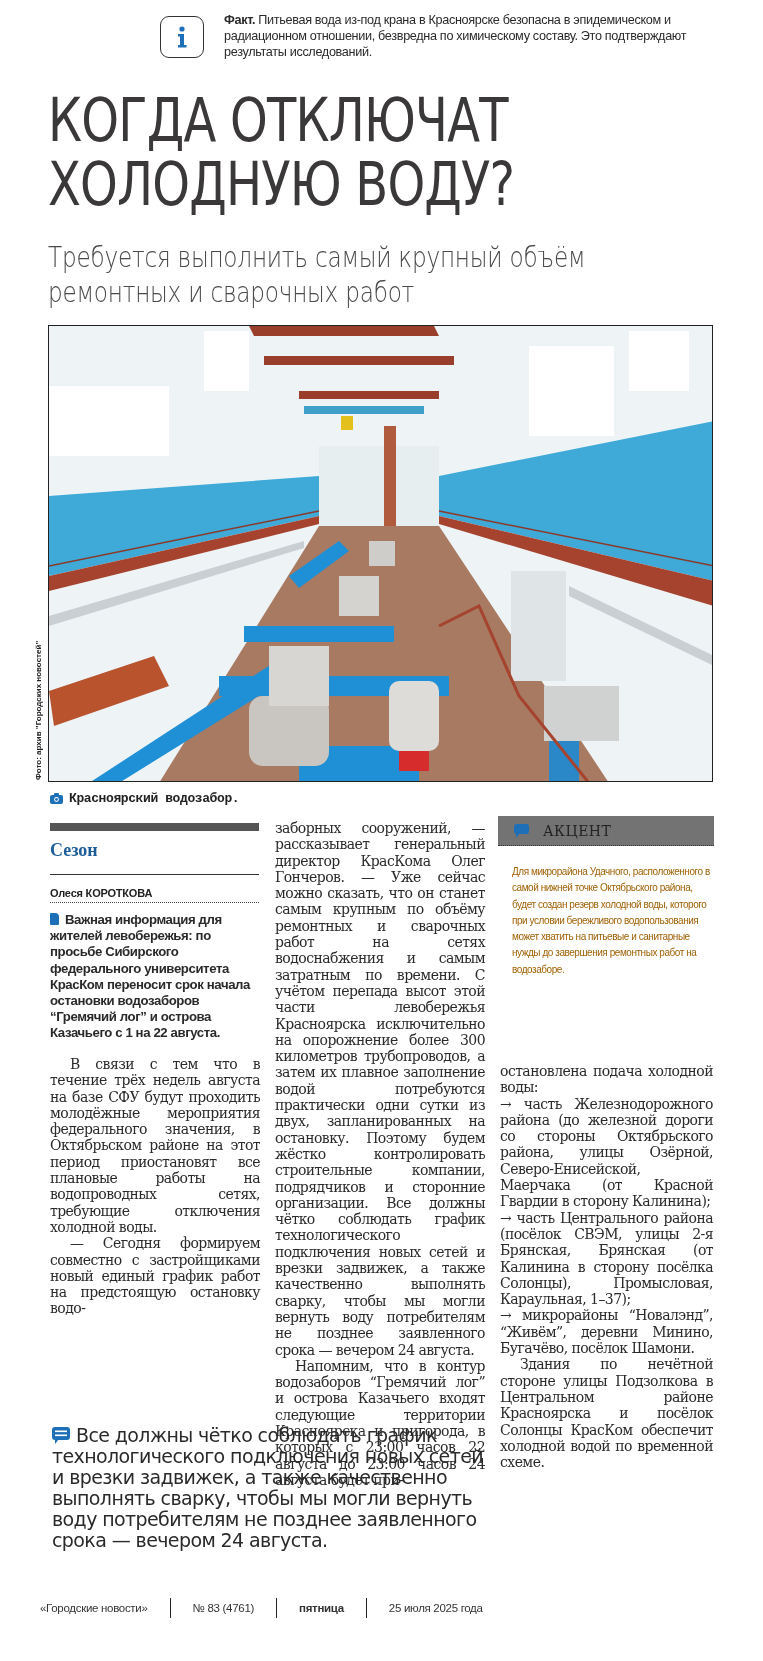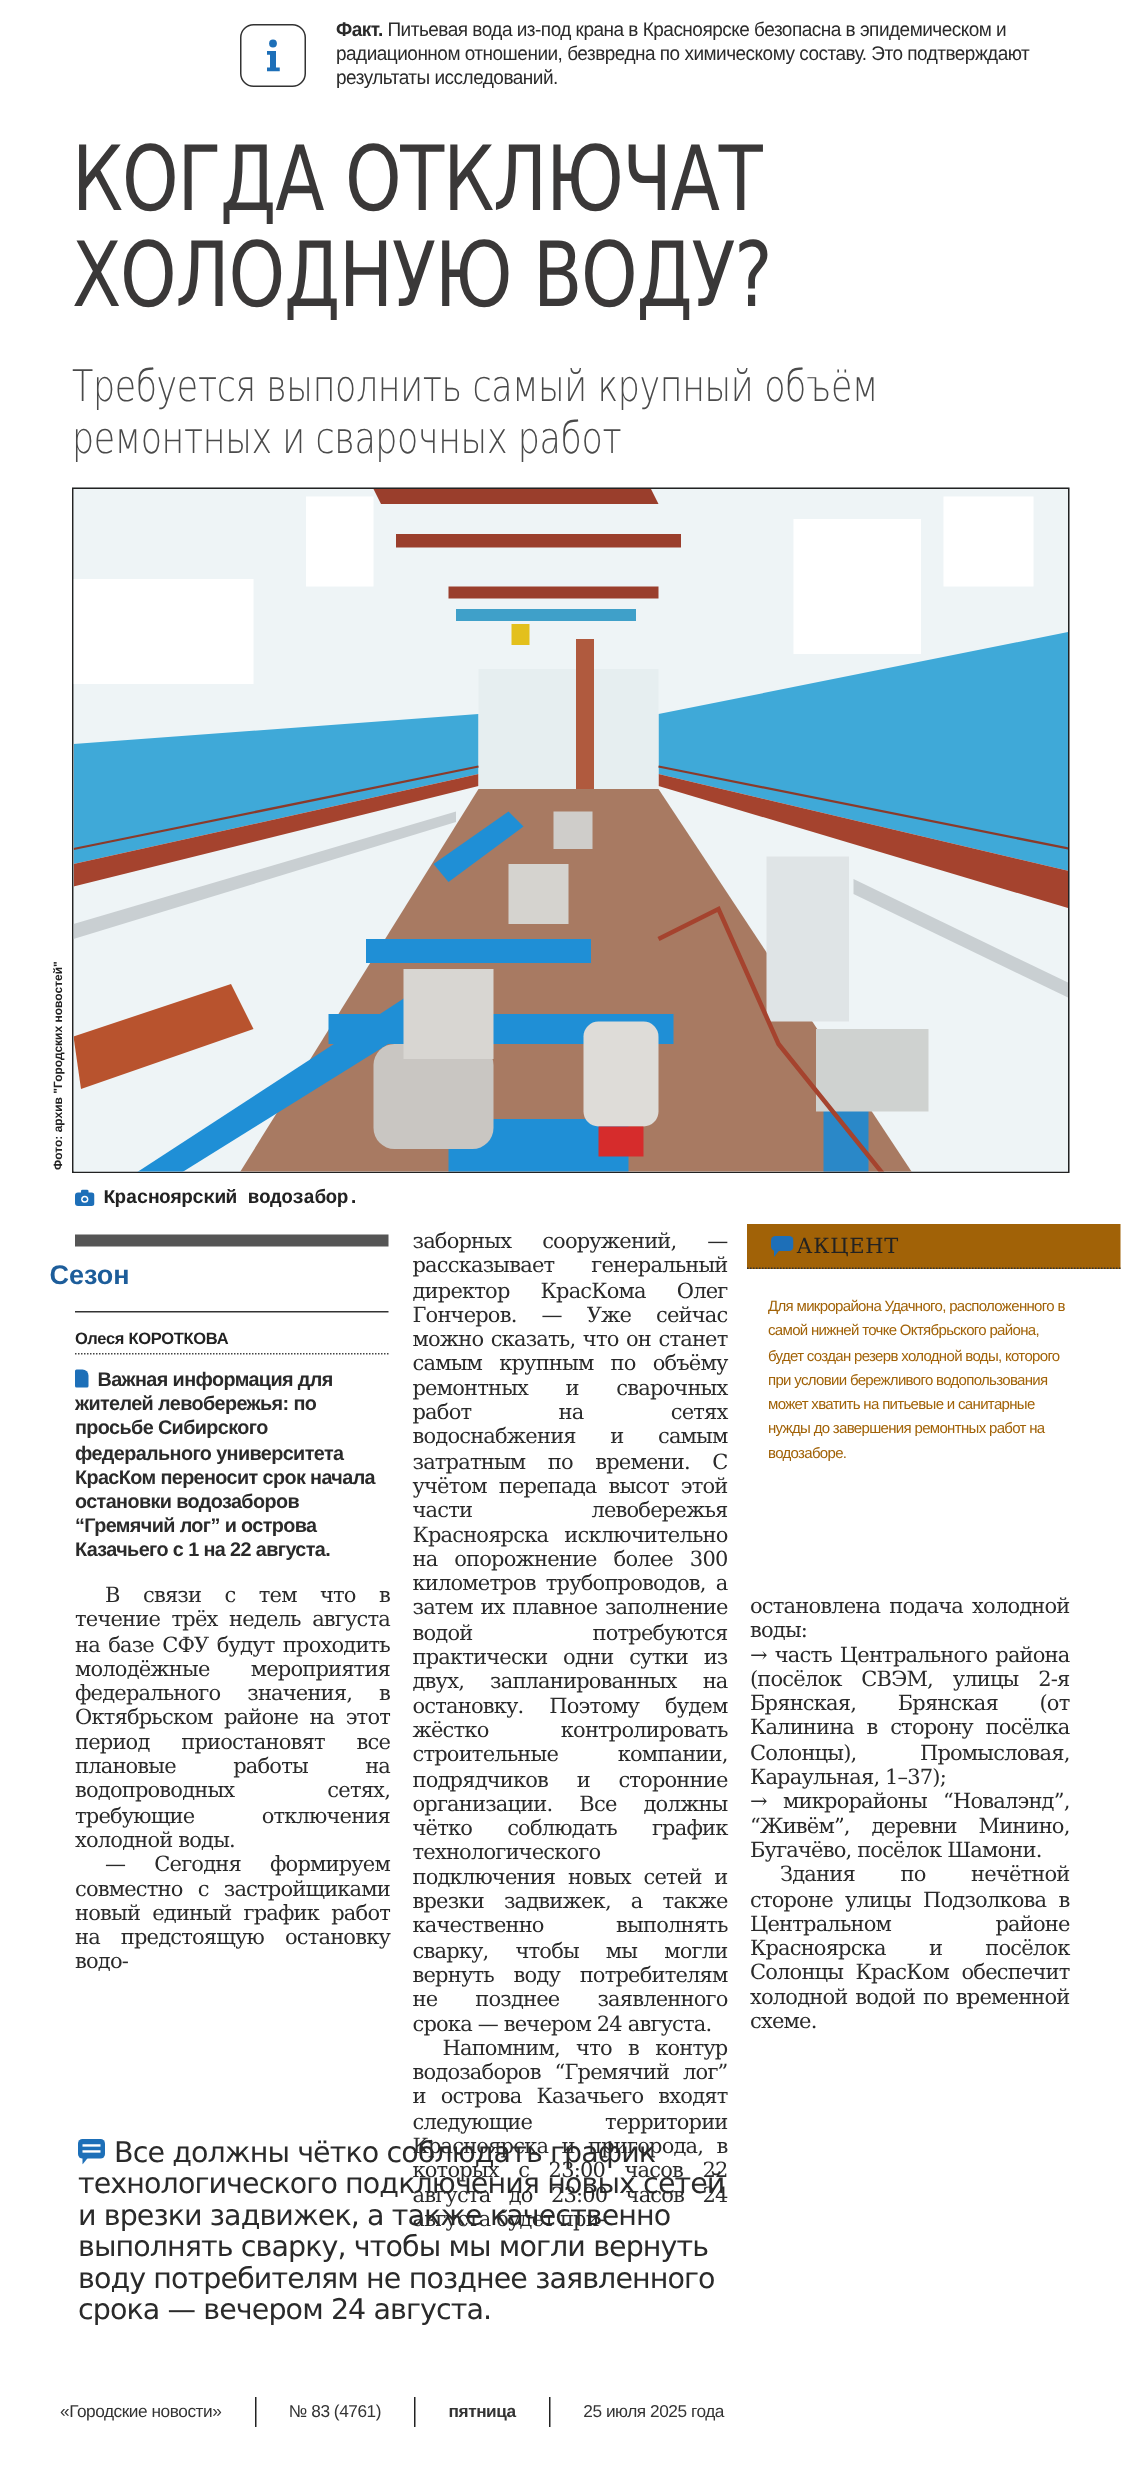--- a/index.html
+++ b/index.html
@@ -17,32 +17,32 @@
   .photo { position: absolute; left: 48px; top: 325px; width: 665px; height: 457px; border: 1px solid #222; overflow: hidden; background: #e8f0f3; }
   .photo-credit { position: absolute; left: 34px; top: 620px; width: 14px; height: 160px; }
   .photo-credit span { position: absolute; left: 0; top: 160px; transform: rotate(-90deg); transform-origin: left top; font-family: "Liberation Sans", sans-serif; font-size: 8px; white-space: nowrap; color: #222; font-weight: bold; }
   .caption { position: absolute; left: 50px; top: 791px; display: flex; align-items: center; gap: 6px; font-family: Liberation Mono, monospace; font-size: 13px; font-weight: bold; color: #222; letter-spacing: -0.4px; }
 
   .col { position: absolute; font-family: "DejaVu Serif", serif; font-size: 14px; line-height: 16.3px; color: #2a2a2a; letter-spacing: -0.55px; text-align: justify; }
   .col p { text-indent: 20px; }
   .col p.noind { text-indent: 0; }
 
   .rubric-bar { position: absolute; left: 50px; top: 823px; width: 209px; height: 8px; background: #555; }
-  .rubric { position: absolute; left: 33px; top: 840px; font-family: Liberation Sans, sans-serif; font-size: 18px; font-weight: bold; color: #1d5d9a; }
+  .rubric { position: absolute; left: 50px; top: 840px; font-family: Liberation Serif, serif; font-size: 18px; font-weight: bold; color: #1d5d9a; }
   .rubric-line { position: absolute; left: 50px; top: 874px; width: 209px; border-top: 1.5px solid #333; }
   .author { position: absolute; left: 50px; top: 887px; font-family: "Liberation Sans", sans-serif; font-size: 11px; font-weight: bold; color: #222; letter-spacing: -0.2px; }
   .author-line { position: absolute; left: 50px; top: 902px; width: 209px; border-top: 1px dotted #444; }
   .lead { position: absolute; left: 50px; top: 912px; width: 209px; font-family: "Liberation Sans", sans-serif; font-size: 13.2px; line-height: 16.2px; font-weight: bold; color: #2a2a2a; letter-spacing: -0.4px; }
   .lead .doc-icon { display: inline-block; width: 9px; height: 12px; background: #1d6fb8; border-radius: 1px 4px 1px 1px; margin-right: 6px; vertical-align: -1px; }
 
   .col1 { left: 50px; top: 1056px; width: 210px; }
   .col2 { left: 275px; top: 820px; width: 210px; }
   .col3 { left: 500px; top: 1063px; width: 213px; }
 
-  .accent-head { position: absolute; left: 498px; top: 816px; width: 249px; height: 30px; background: #a16207; border-bottom: 1.5px dotted #333; display: flex; align-items: center; padding-left: 16px; gap: 2px; }
+  .accent-head { position: absolute; left: 498px; top: 816px; width: 216px; height: 30px; background: #737373; border-bottom: 1.5px dotted #333; display: flex; align-items: center; padding-left: 16px; gap: 14px; }
   .accent-title { font-family: "DejaVu Serif", serif; font-size: 14px; color: #222; letter-spacing: 0.5px; }
   .accent-body { position: absolute; left: 512px; top: 864px; width: 200px; font-family: Liberation Sans, sans-serif; font-size: 10px; line-height: 16.3px; color: #a16207; letter-spacing: -0.45px; }
 
   .pullquote { position: absolute; left: 52px; top: 1425px; width: 440px; font-family: "DejaVu Sans", sans-serif; font-size: 19px; line-height: 21px; color: #2a2a2a; letter-spacing: -0.6px; }
   .pullquote .q-icon { display: inline-block; vertical-align: -2px; margin-right: 6px; }
 
   .footer { position: absolute; left: 40px; top: 1596px; height: 24px; display: flex; align-items: center; font-family: "Liberation Sans", sans-serif; font-size: 11.5px; color: #333; letter-spacing: -0.3px; }
   .footer .sep { width: 1px; height: 20px; background: #222; margin: 0 22px; }
   .footer .bold { font-weight: bold; }
 </style>
@@ -154,20 +154,21 @@
   <svg width="15" height="14" viewBox="0 0 15 14">
       <rect x="0" y="0" width="15" height="10" rx="3" fill="#1d6fb8"></rect>
       <polygon points="2,9 6,9 2,14" fill="#1d6fb8"></polygon>
     </svg>
   <span class="accent-title">АКЦЕНТ</span>
 </div>
 <div class="accent-body">Для микрорайона Удачного, расположенного в самой нижней точке Октябрьского района, будет создан резерв холодной воды, которого при условии бережливого водопользования может хватить на питьевые и санитарные нужды до завершения ремонтных работ на водозаборе.</div>
 
 <div class="col col3">
   <p class="noind">остановлена подача холодной воды:</p>
+  <p class="noind">→ часть Железнодорожного района (до железной дороги со стороны Октябрьского района, улицы Озёрной, Северо-Енисейской, Маерчака (от Красной Гвардии в сторону Калинина);</p>
   <p class="noind">→ часть Центрального района (посёлок СВЭМ, улицы 2-я Брянская, Брянская (от Калинина в сторону посёлка Солонцы), Промысловая, Караульная, 1–37);</p>
   <p class="noind">→ микрорайоны “Новалэнд”, “Живём”, деревни Минино, Бугачёво, посёлок Шамони.</p>
   <p>Здания по нечётной стороне улицы Подзолкова в Центральном районе Красноярска и посёлок Солонцы КрасКом обеспечит холодной водой по временной схеме.</p>
 </div>
 
 <div class="pullquote">
   <svg class="q-icon" width="18" height="17" viewBox="0 0 18 17">
       <rect x="0" y="0" width="18" height="13" rx="3" fill="#1d6fb8"></rect>
       <rect x="3" y="3.5" width="12" height="1.6" fill="#fff"></rect>
       <rect x="3" y="7.5" width="12" height="1.6" fill="#fff"></rect>

